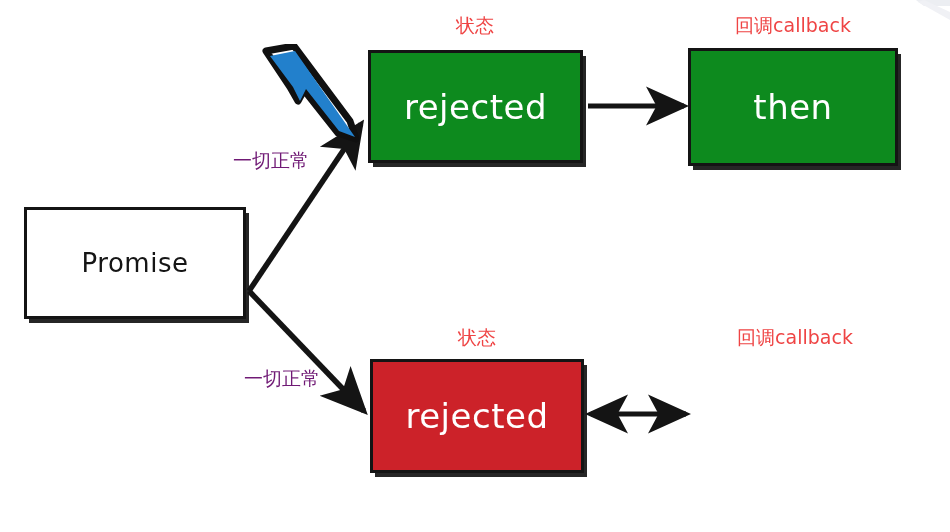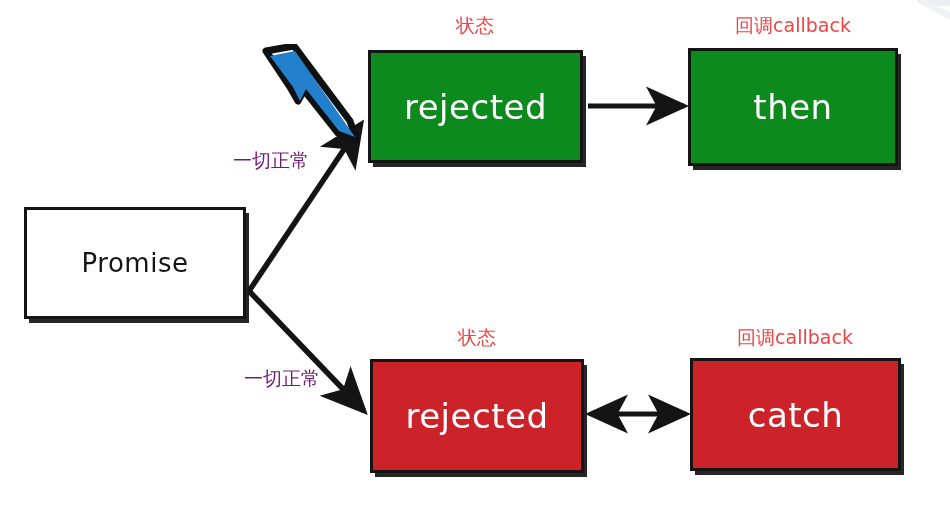--- a/index.html
+++ b/index.html
@@ -169,23 +169,20 @@
   </div>
 
   <div class="node" id="node-rejected">
     <span class="node-label">rejected</span>
   </div>
 
   <div class="node" id="node-then">
     <span class="node-label">then</span>
   </div>
 
-  <div class="node" id="node-catch">
-    <span class="node-label">catch</span>
-  </div>
 
   <div class="col-header" id="header-state-top">状态</div>
   <div class="col-header" id="header-cb-top">回调callback</div>
   <div class="col-header" id="header-state-bot">状态</div>
   <div class="col-header" id="header-cb-bot">回调callback</div>
 
   <div class="edge-label" id="label-success">一切正常</div>
   <div class="edge-label" id="label-failure">一切正常</div>
 
   <svg id="cursor-arrow" viewBox="0 0 108 104">

